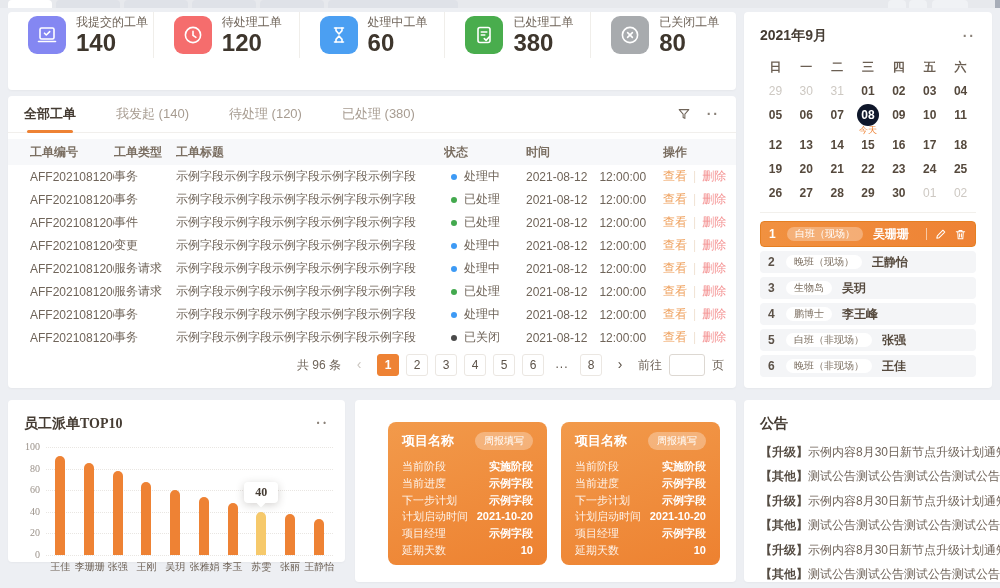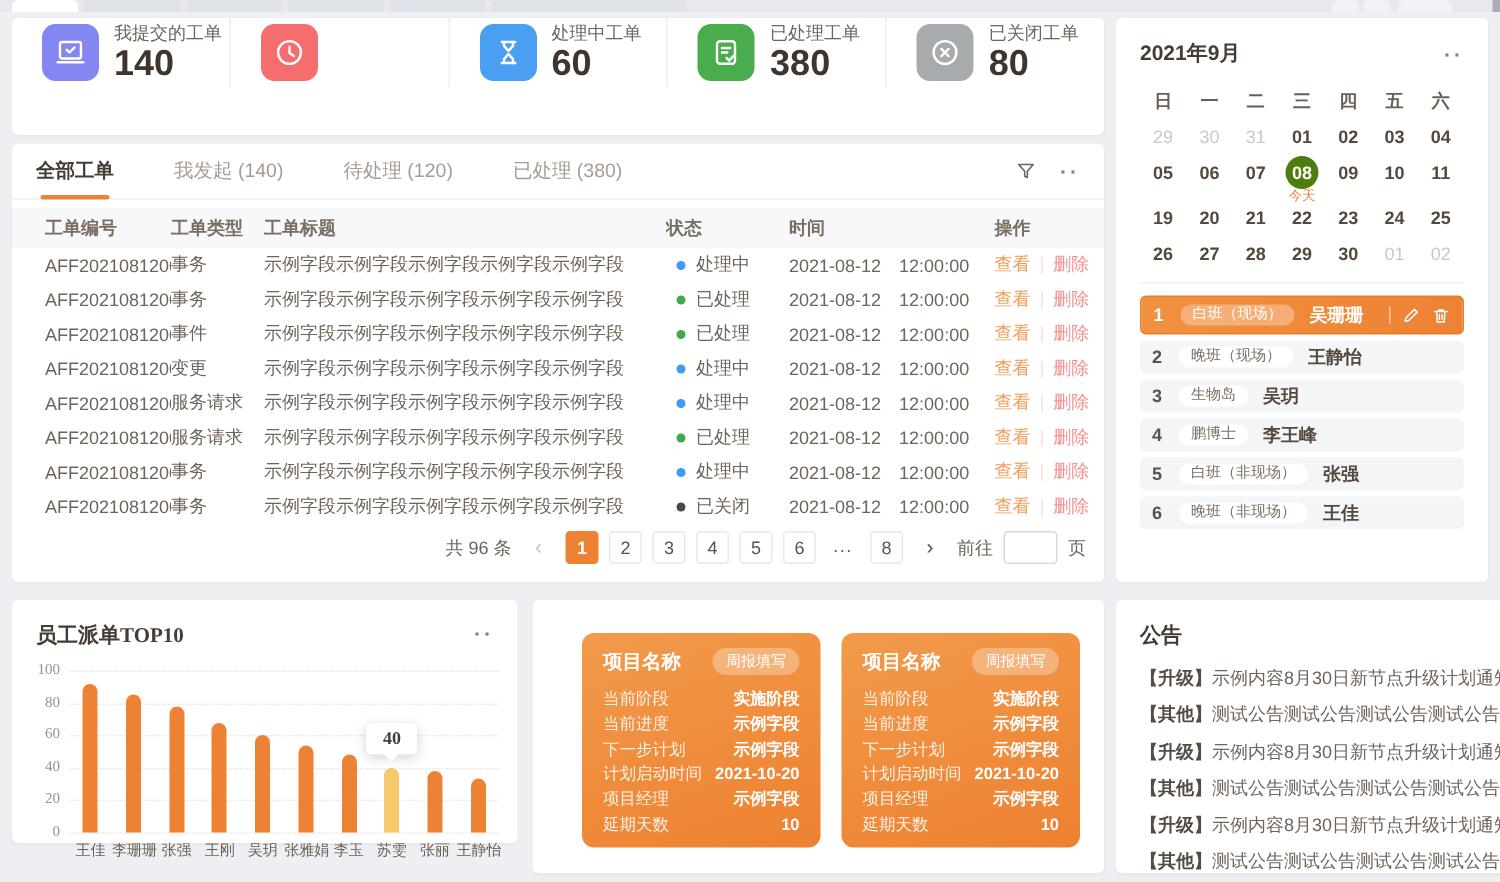--- a/index.html
+++ b/index.html
@@ -54,21 +54,21 @@
   
   #calpanel{left:744px;top:12px;width:248px;height:376px;padding:14px 16px;}
   .panel-head{display:flex;align-items:center;justify-content:space-between;height:20px;}
   .panel-title{font-size:14px;font-weight:700;color:#453c33;}
   .cal-grid-head{display:grid;grid-template-columns:repeat(7,1fr);margin-top:10px;}
   .cal-wd{font-size:12px;font-weight:700;color:#6b5f53;text-align:center;height:22px;line-height:22px;}
   .cal-week{display:grid;grid-template-columns:repeat(7,1fr);margin-top:2px;}
   .cal-week.has-today{margin-bottom:8px;}
   .cal-day{font-size:12px;font-weight:600;color:#55493d;text-align:center;height:22px;line-height:22px;position:relative;cursor:pointer;}
   .cal-day.out{color:#cdc8c2;font-weight:400;}
-  .cal-day.today .num{display:inline-block;width:22px;height:22px;line-height:22px;border-radius:50%;background:#4d7c0f;color:#fff;}
+  .cal-day.today .num{display:inline-block;width:22px;height:22px;line-height:22px;border-radius:50%;background:#0f172a;color:#fff;}
   .today-label{position:absolute;left:0;right:0;top:21px;font-size:9px;color:#ee8234;font-weight:400;line-height:10px;}
   .roster{margin-top:8px;border-top:1px solid #f2f0ec;padding-top:8px;}
   .r-item{height:22px;display:flex;align-items:center;background:#f4f5f7;border-radius:4px;margin-bottom:4px;padding:0 8px;cursor:pointer;}
   .r-idx{width:18px;font-size:12px;font-weight:700;color:#5c5248;flex:none;}
   .r-tag{background:#fff;border-radius:9px;padding:2px 8px;font-size:10px;color:#7c6f61;line-height:1;white-space:nowrap;}
   .r-name{margin-left:10px;font-size:12px;font-weight:700;color:#55493d;white-space:nowrap;}
   .r-item.active{background:linear-gradient(90deg,#f19140,#ee8234);border:1px solid #e57f22;height:24px;}
   .r-item.active .r-idx,.r-item.active .r-name{color:#fff;}
   .r-item.active .r-tag{background:rgba(255,255,255,.3);color:#fff;}
   .r-tools{margin-left:auto;display:flex;align-items:center;gap:7px;}
@@ -134,20 +134,24 @@
         <div class="stat-label">我提交的工单</div>
         <div class="stat-value">140</div>
       </div>
     </div>
     <div class="stat-item">
       <div class="stat-icon" style="background: rgb(245, 109, 109);">
         <svg viewBox="0 0 24 24">
           <circle cx="12" cy="12" r="7.6" stroke="#fff" stroke-width="1.6" fill="none" stroke-linecap="round" stroke-linejoin="round"></circle>
           <path d="M12 8.2v4.2l2.9 1.9" stroke="#fff" stroke-width="1.6" fill="none" stroke-linecap="round" stroke-linejoin="round"></path>
         </svg>
+      </div>
+      <div class="stat-text">
+        <div class="stat-label">待处理工单</div>
+        <div class="stat-value">120</div>
       </div>
     </div>
     <div class="stat-item">
       <div class="stat-icon" style="background: rgb(75, 159, 242);">
         <svg viewBox="0 0 24 24">
           <path d="M7.5 5h9M7.5 19h9" stroke="#fff" stroke-width="1.6" fill="none" stroke-linecap="round" stroke-linejoin="round"></path>
           <path d="M9 5v2.6l3 3.4 3-3.4V5M9 19v-2.6l3-3.4 3 3.4V19" stroke="#fff" stroke-width="1.6" fill="none" stroke-linecap="round" stroke-linejoin="round"></path>
         </svg>
       </div>
       <div class="stat-text">
@@ -340,20 +344,29 @@
         <div class="cal-day"><span class="num">04</span></div>
       </div>
       <div class="cal-week has-today">
         <div class="cal-day"><span class="num">05</span></div>
         <div class="cal-day"><span class="num">06</span></div>
         <div class="cal-day"><span class="num">07</span></div>
         <div class="cal-day today"><span class="num">08</span><div class="today-label">今天</div></div>
         <div class="cal-day"><span class="num">09</span></div>
         <div class="cal-day"><span class="num">10</span></div>
         <div class="cal-day"><span class="num">11</span></div>
+      </div>
+      <div class="cal-week">
+        <div class="cal-day"><span class="num">12</span></div>
+        <div class="cal-day"><span class="num">13</span></div>
+        <div class="cal-day"><span class="num">14</span></div>
+        <div class="cal-day"><span class="num">15</span></div>
+        <div class="cal-day"><span class="num">16</span></div>
+        <div class="cal-day"><span class="num">17</span></div>
+        <div class="cal-day"><span class="num">18</span></div>
       </div>
       <div class="cal-week">
         <div class="cal-day"><span class="num">19</span></div>
         <div class="cal-day"><span class="num">20</span></div>
         <div class="cal-day"><span class="num">21</span></div>
         <div class="cal-day"><span class="num">22</span></div>
         <div class="cal-day"><span class="num">23</span></div>
         <div class="cal-day"><span class="num">24</span></div>
         <div class="cal-day"><span class="num">25</span></div>
       </div>

